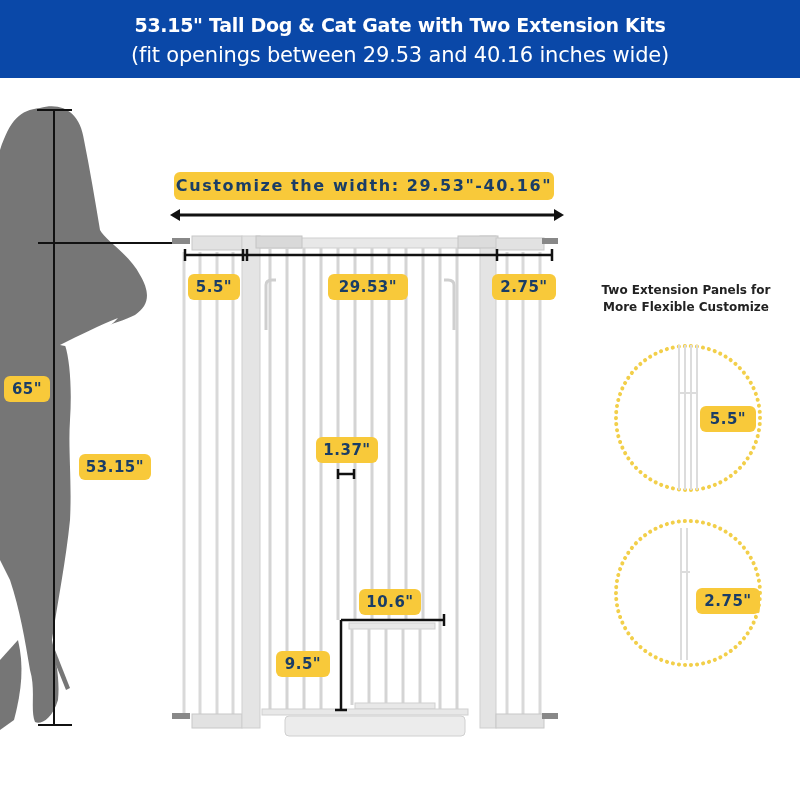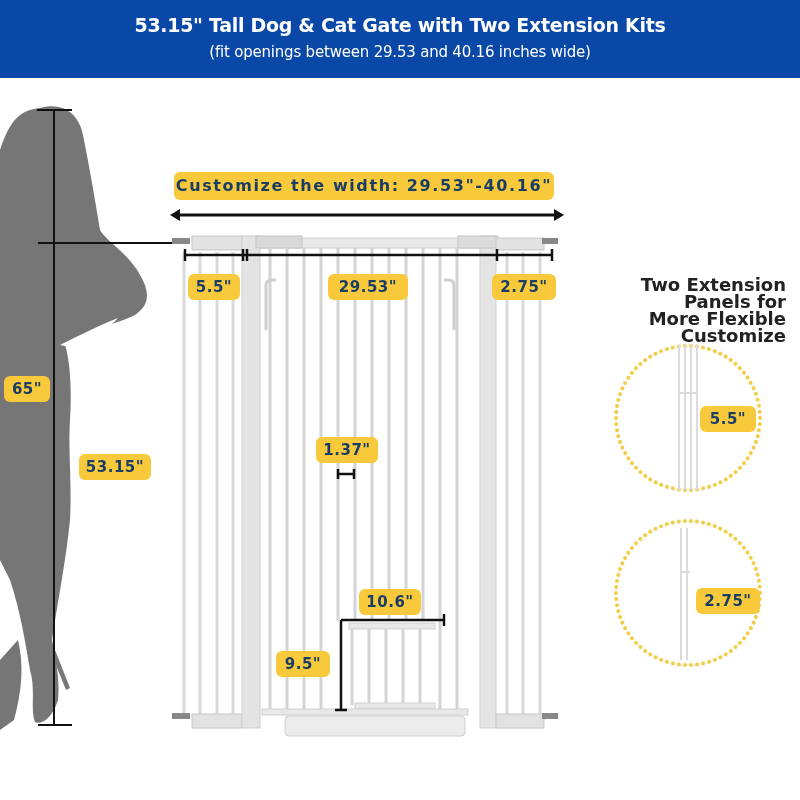--- a/index.html
+++ b/index.html
@@ -1,22 +1,22 @@
 <!DOCTYPE html>
 <html><head>
 <meta charset="utf-8">
 <style>
   * { margin:0; padding:0; box-sizing:border-box; }
   html, body { width:800px; height:800px; background:#ffffff; overflow:hidden; }
   body { position:relative; font-family:"DejaVu Sans", sans-serif; }
   .header { position:absolute; left:0; top:0; width:800px; height:78px; background:#0a48a8; color:#fff; text-align:center; }
   .header .title { position:absolute; top:14px; left:0; width:100%; font-size:19px; font-weight:bold; letter-spacing:-0.3px; }
-  .header .subtitle { position:absolute; top:43px; left:0; width:100%; font-size:15px; letter-spacing:-0.2px; }
+  .header .subtitle { position:absolute; top:43px; left:0; width:100%; font-size:21px; letter-spacing:-0.2px; }
   .badge { position:absolute; background:#f8c93a; color:#1a3d66; font-weight:bold; border-radius:6px; text-align:center; font-family:"DejaVu Sans", sans-serif; letter-spacing:0.5px; }
-  .side-caption { position:absolute; left:586px; top:276px; width:200px; text-align:right; font-size:18px; font-weight:bold; color:#222; line-height:17px; }
+  .side-caption { position:absolute; left:586px; top:282px; width:200px; text-align:center; font-size:12px; font-weight:bold; color:#222; line-height:17px; }
   svg.scene { position:absolute; left:0; top:0; }
 </style>
 </head>
 <body>
 
 <div class="header">
   <div class="title">53.15" Tall Dog &amp; Cat Gate with Two Extension Kits</div>
   <div class="subtitle">(fit openings between 29.53 and 40.16 inches wide)</div>
 </div>
 

